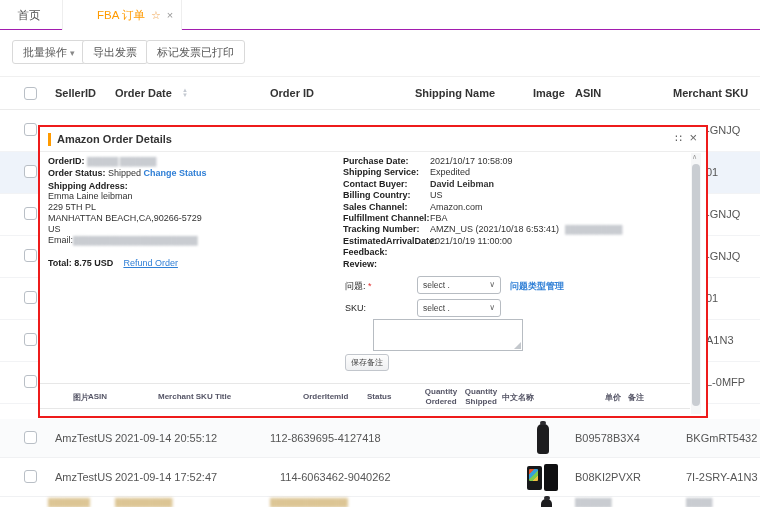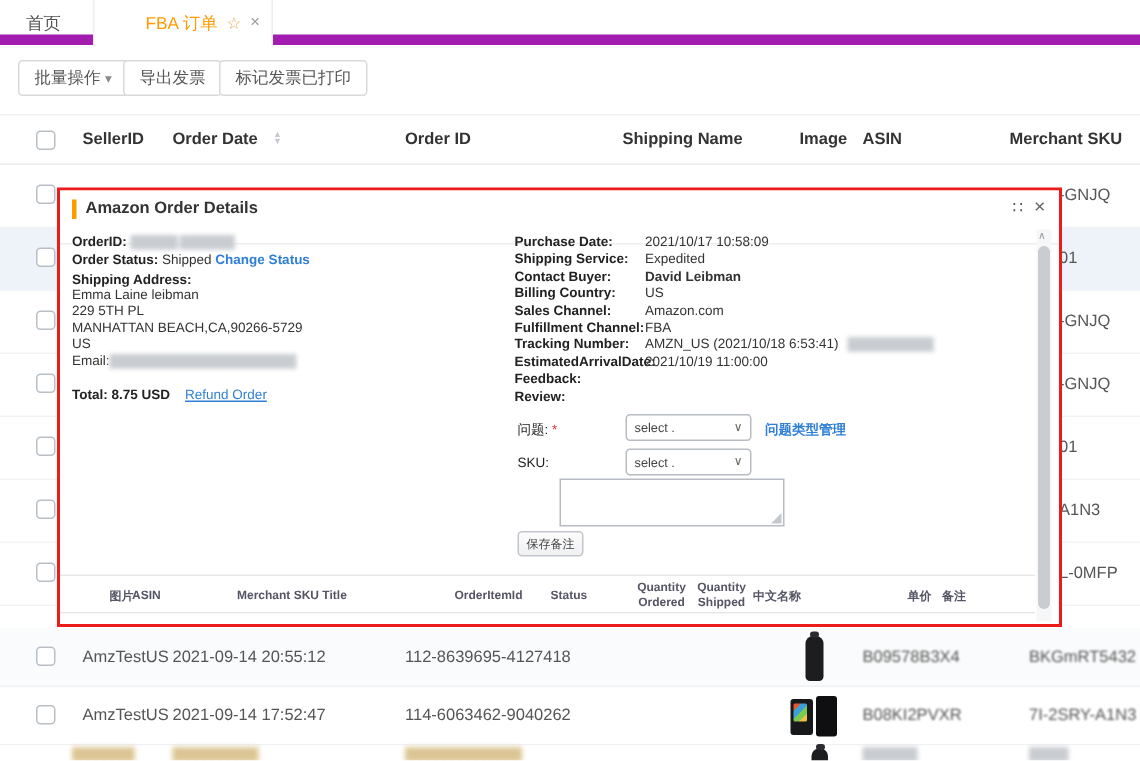--- a/index.html
+++ b/index.html
@@ -1,21 +1,21 @@
 <!DOCTYPE html>
 <html><head>
 <meta charset="utf-8">
 <style>
   * { margin:0; padding:0; box-sizing:border-box; }
   html,body { background:#fff; }
   body { font-family:"Liberation Sans","DejaVu Sans",sans-serif; }
   .stage { position:relative; width:760px; height:507px; background:#fff; overflow:hidden; font-size:11px; color:#444; }
 
   
-  .tabbar { position:absolute; left:0; top:0; width:760px; height:30px; background:#fff; border-bottom:7px solid #a21caf; }
+  .tabbar { position:absolute; left:0; top:0; width:760px; height:30px; background:#fff; border-bottom:1px solid #a21caf; }
   .tab { position:absolute; top:0; height:30px; display:flex; align-items:center; gap:6px; font-size:11.5px; color:#555; cursor:pointer; }
   .tab.home { left:0; width:58px; justify-content:center; }
   .tab.active { left:62px; width:120px; padding-left:34px; background:#fff; border-left:1px solid #eee; border-right:1px solid #eee; color:#ff9a00; }
   .tab .star { color:#f0a553; font-size:11px; }
   .tab .x { color:#999; font-size:11px; }
 
   
   .btn { position:absolute; top:40px; height:24px; line-height:22px; padding:0 10px; border:1px solid #d9d9d9; border-radius:3px; background:#fff; color:#555; font-size:11px; cursor:pointer; }
 
   
@@ -25,21 +25,21 @@
   .sort { position:absolute; display:flex; flex-direction:column; line-height:4.5px; font-size:6px; color:#c4c9d1; }
 
   
   .stripes { position:absolute; left:0; top:110px; width:760px; height:308px; z-index:1; }
   .stripe { position:relative; width:760px; height:42px; border-bottom:1px solid #f2f3f5; background:#fff; }
   .stripe.hl { background:#eef3fa; }
   .peek { position:absolute; left:706px; top:14px; color:#555; font-size:11px; }
 
   
   .modal { position:absolute; left:38px; top:125px; width:670px; height:293px; background:#fff; border:2px solid #ee1b1b; z-index:5; font-size:9px; color:#333; }
-  .m-titlebar { position:absolute; left:0; top:0; right:0; height:36px; border-bottom:1px solid #ededed; background:#fff; }
+  .m-titlebar { position:absolute; left:0; top:0; right:0; height:25px; border-bottom:1px solid #ededed; background:#fff; }
   .m-accent { position:absolute; left:8px; top:6px; width:3px; height:13px; background:#ff9a00; }
   .m-title { position:absolute; left:17px; top:6px; font-size:11px; font-weight:bold; color:#333; }
   .m-drag { position:absolute; right:24px; top:5px; color:#555; font-size:11px; cursor:move; }
   .m-close { position:absolute; right:9px; top:3px; color:#666; font-size:13px; cursor:pointer; }
   .m-scroll { position:absolute; right:5px; top:26px; width:10px; height:261px; background:#f6f7f8; }
   .m-scroll .arrow { position:absolute; top:0px; left:1px; font-size:7px; color:#999; }
   .m-scroll .thumb { position:absolute; top:11px; left:1px; width:8px; height:242px; background:#c9cdd2; border-radius:4px; }
 
   .leftcol { position:absolute; left:8px; top:29px; width:290px; line-height:10.8px; }
   .leftcol b { color:#222; }
@@ -253,21 +253,21 @@
     <span class="cell oid" style="left:270px;">112-8639695-4127418</span>
     <span class="bottle" style="left:537px;top:5px;"></span>
     <span class="cell blur-blue" style="left:575px;">B09578B3X4</span>
     <span class="cell blur-gray" style="left:686px;">BKGmRT5432</span>
   </div>
 
   <div class="row" style="top:458px;">
     <div class="cb" style="left:24px;top:12px;"></div>
     <span class="cell" style="left:55px;">AmzTestUS</span>
     <span class="cell" style="left:115px;">2021-09-14 17:52:47</span>
-    <span class="cell oid" style="left:270px;">114-6063462-9040262</span>
+    <span class="cell oid" style="left:280px;">114-6063462-9040262</span>
     <span class="phone" style="left:527px;top:6px;">
         <span class="scr"></span>
         <span class="bod"></span>
       </span>
     <span class="cell blur-blue" style="left:575px;">B08KI2PVXR</span>
     <span class="cell blur-gray" style="left:686px;">7I-2SRY-A1N3</span>
   </div>
 
   <div class="row" style="top:497px;height:10px;border-bottom:none;">
     <span class="rd-tan" style="position:absolute;left:48px;top:1px;">████████</span>

